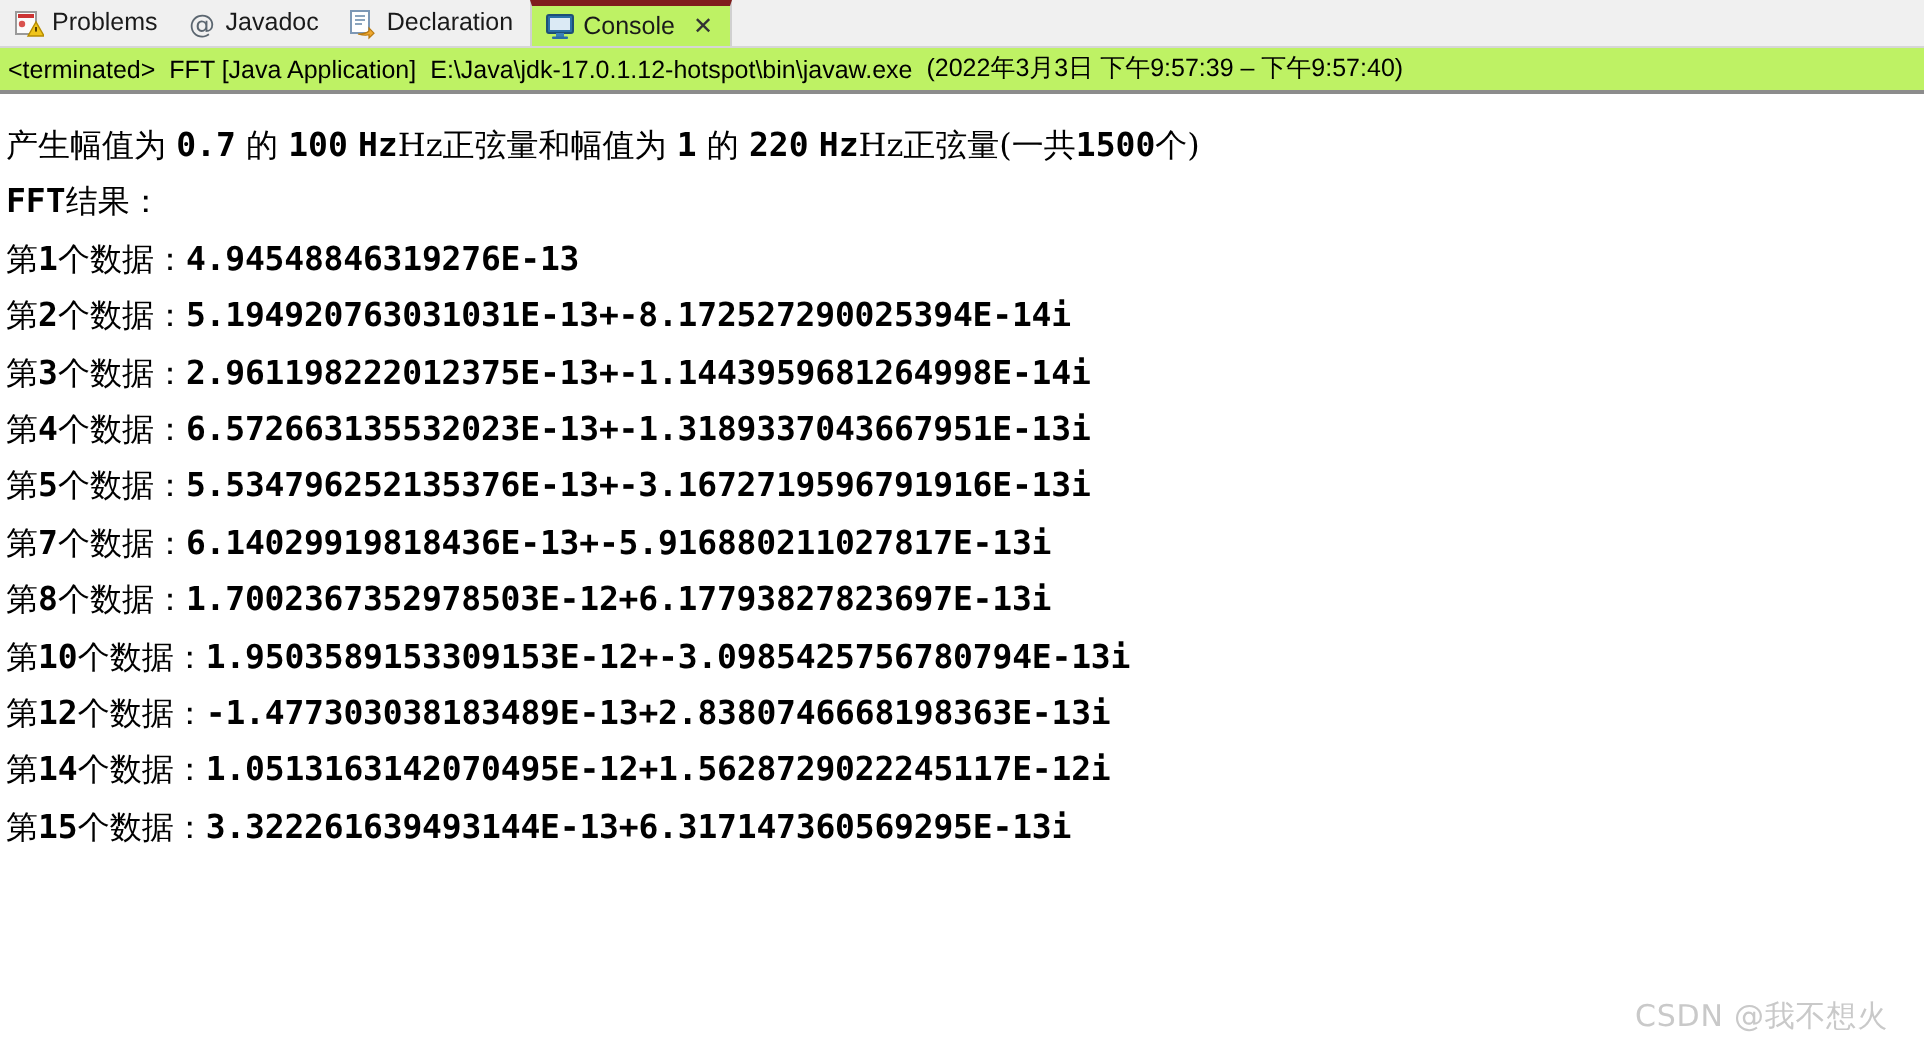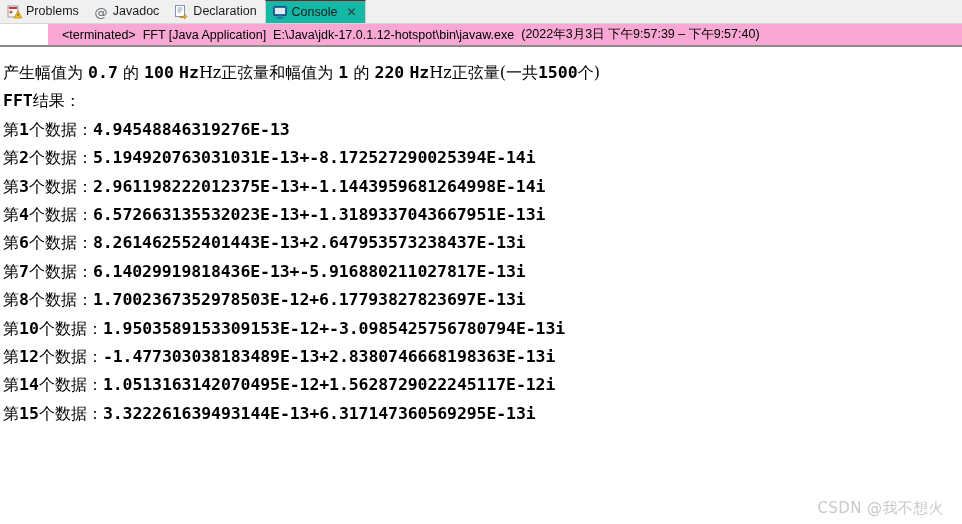--- a/index.html
+++ b/index.html
@@ -30,24 +30,24 @@
     align-items: center;
     gap: 4px;
     padding: 0 8px 0 6px;
     font-size: 12.5px;
     color: #1a1a1a;
     white-space: nowrap;
     position: relative;
     background: transparent;
   }
   .tab.active {
-    background: #14b8a6;
+    background: #bef264;
     border-left: 1px solid #d0d0d0;
     border-right: 1px solid #d0d0d0;
-    border-top: 1px solid #7f1d1d;
+    border-top: 3px solid #7f1d1d;
     margin-top: 0px;
   }
   .tab-label { line-height: 1; }
   .tab-close {
     font-size: 12px;
     color: #333;
     margin-left: 5px;
     line-height: 1;
   }
   .tabfill {
@@ -60,29 +60,28 @@
     width: 16px; height: 16px;
     display: inline-block;
     position: relative;
     flex: 0 0 16px;
   }
   .ticon svg { display: block; }
 
   
   #titleline {
     height: 21px;
-    background: #f9a8d4;
+    background: #bef264;
     display: flex;
     align-items: center;
-    padding-left: 14px;
+    padding-left: 4px;
     font-size: 12.5px;
     color: #000000;
     white-space: nowrap;
     overflow: hidden;
-    margin-left: 48px;
   }
   #titleline .sep { display: inline-block; width: 7px; }
   #titleline .timestamp { color: #000; }
   #consoleDivider {
     height: 2px;
     background: #8c8c8c;
     width: 100%;
   }
 
   
@@ -205,21 +204,21 @@
 
   <div class="cline">
     <span class="monob">FFT</span><span class="zh">结果：</span>
   </div>
 
   <div id="rows">
       <div class="cline"><span class="zh">第</span><span class="monob">1</span><span class="zh">个数据：</span><span class="mono">4.94548846319276E-13</span></div>
       <div class="cline"><span class="zh">第</span><span class="monob">2</span><span class="zh">个数据：</span><span class="mono">5.194920763031031E-13+-8.172527290025394E-14i</span></div>
       <div class="cline"><span class="zh">第</span><span class="monob">3</span><span class="zh">个数据：</span><span class="mono">2.961198222012375E-13+-1.1443959681264998E-14i</span></div>
       <div class="cline"><span class="zh">第</span><span class="monob">4</span><span class="zh">个数据：</span><span class="mono">6.572663135532023E-13+-1.3189337043667951E-13i</span></div>
-      <div class="cline"><span class="zh">第</span><span class="monob">6</span><span class="zh">个数据：</span><span class="mono">8.261462552401443E-13+2.647953573238437E-13i</span></div>
+      <div class="cline"><span class="zh">第</span><span class="monob">5</span><span class="zh">个数据：</span><span class="mono">5.534796252135376E-13+-3.1672719596791916E-13i</span></div>
       <div class="cline"><span class="zh">第</span><span class="monob">7</span><span class="zh">个数据：</span><span class="mono">6.14029919818436E-13+-5.916880211027817E-13i</span></div>
       <div class="cline"><span class="zh">第</span><span class="monob">8</span><span class="zh">个数据：</span><span class="mono">1.7002367352978503E-12+6.17793827823697E-13i</span></div>
       <div class="cline"><span class="zh">第</span><span class="monob">10</span><span class="zh">个数据：</span><span class="mono">1.9503589153309153E-12+-3.0985425756780794E-13i</span></div>
       <div class="cline"><span class="zh">第</span><span class="monob">12</span><span class="zh">个数据：</span><span class="mono">-1.477303038183489E-13+2.8380746668198363E-13i</span></div>
       <div class="cline"><span class="zh">第</span><span class="monob">14</span><span class="zh">个数据：</span><span class="mono">1.0513163142070495E-12+1.5628729022245117E-12i</span></div>
       <div class="cline"><span class="zh">第</span><span class="monob">15</span><span class="zh">个数据：</span><span class="mono">3.322261639493144E-13+6.317147360569295E-13i</span></div>
     </div>
 </div>
 
 <div id="watermark">CSDN @我不想火</div>

